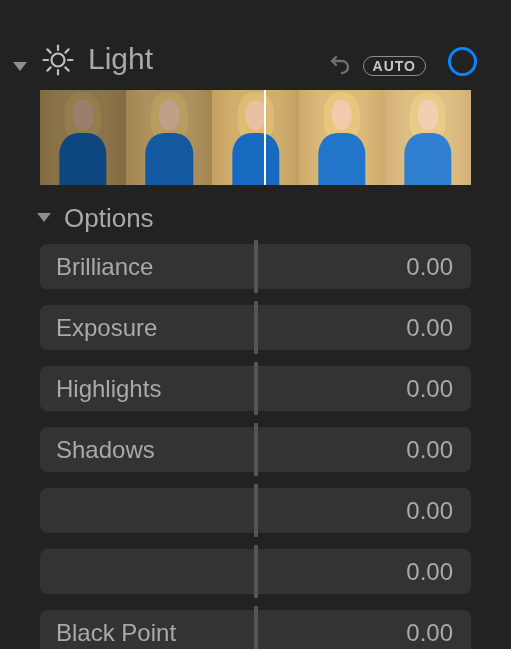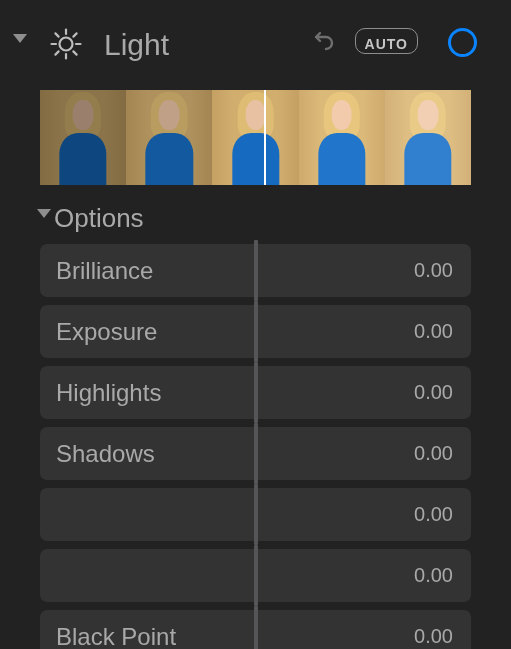--- a/index.html
+++ b/index.html
@@ -6,39 +6,39 @@
   html, body { width: 511px; height: 649px; }
   body {
     background: #222222;
     font-family: -apple-system, "Helvetica Neue", Arial, sans-serif;
     color: #a9a9aa;
     overflow: hidden;
   }
   .panel { padding: 28px 0 0 0; }
   .header {
     display: flex;
-    align-items: flex-start;
+    align-items: flex-end;
     padding: 0 34px 0 10px;
     height: 48px;
-    gap: 20px;
+    gap: 12px;
   }
   .disclosure-triangle svg { display: block; }
   .light-icon svg { display: block; }
   .header-title {
     font-size: 30px;
     font-weight: 400;
     color: #a9a9aa;
     flex: 1;
     margin-left: 2px;
   }
   .undo-icon svg { display: block; }
   .auto-btn {
     border: 1.5px solid #8e8e8f;
     border-radius: 10px;
-    padding: 7px 9px 1px 9px;
+    padding: 1px 9px 1px 9px;
     font-size: 14px;
     letter-spacing: 1px;
     color: #c6c6c7;
     background: transparent;
     font-weight: 600;
     line-height: 16px;
   }
   .enable-ring {
     width: 29px;
     height: 29px;
@@ -95,46 +95,47 @@
   .shade { position:absolute; inset:0; pointer-events:none; }
   .strip-handle {
     position: absolute;
     top: 0; bottom: 0;
     left: calc(52.2% - 1px);
     width: 2px;
     background: #ffffff;
   }
   .options-row {
     display: flex;
-    align-items: flex-start;
+    align-items: center;
     margin: 18px 0 10px 34px;
+    gap: 10px;
   }
   .options-title {
     font-size: 26px;
     color: #a9a9aa;
   }
   .sliders { padding: 0 40px 0 40px; }
   .slider {
     position: relative;
-    height: 53px;
+    height: 45px;
     background: #333334;
     border-radius: 7px;
-    margin-bottom: 8px;
+    margin-bottom: 16px;
     display: flex;
     align-items: center;
   }
   .slider-label {
     font-size: 24px;
     color: #a9a9aa;
     padding-left: 16px;
   }
   .slider-value {
     position: absolute;
     right: 18px;
-    font-size: 20px;
+    font-size: 24px;
     color: #a9a9aa;
   }
   .slider-tick {
     position: absolute;
     top: -4px;
     bottom: -4px;
     left: 50%;
     width: 4px;
     margin-left: -2px;
     background: #555557;

